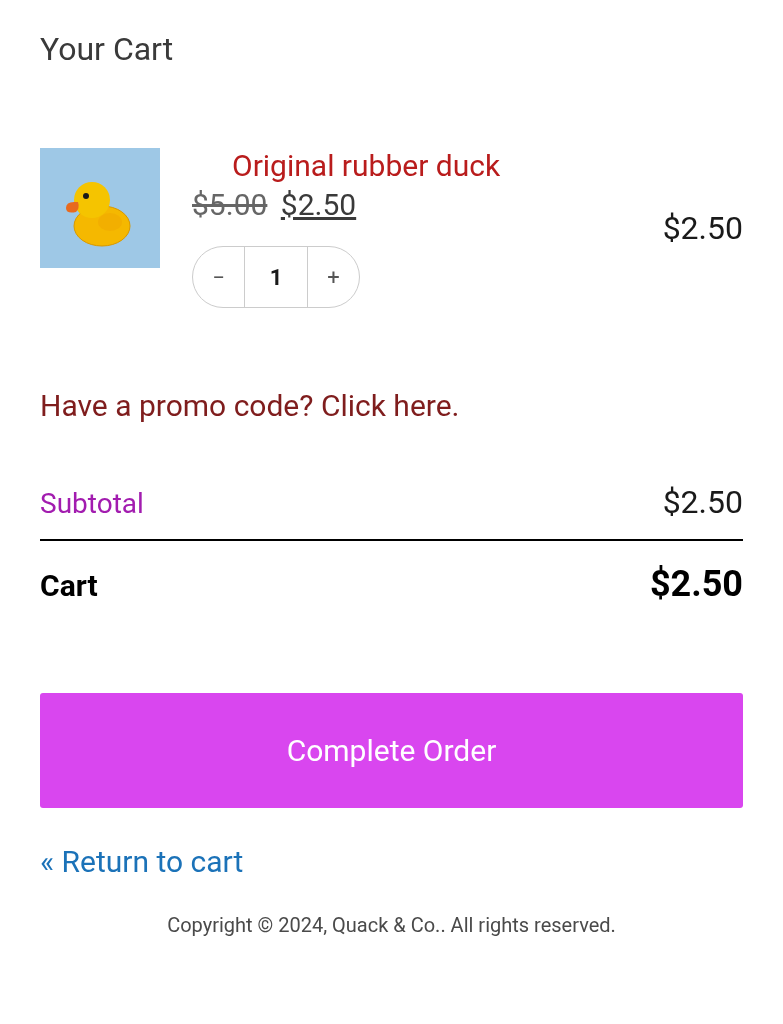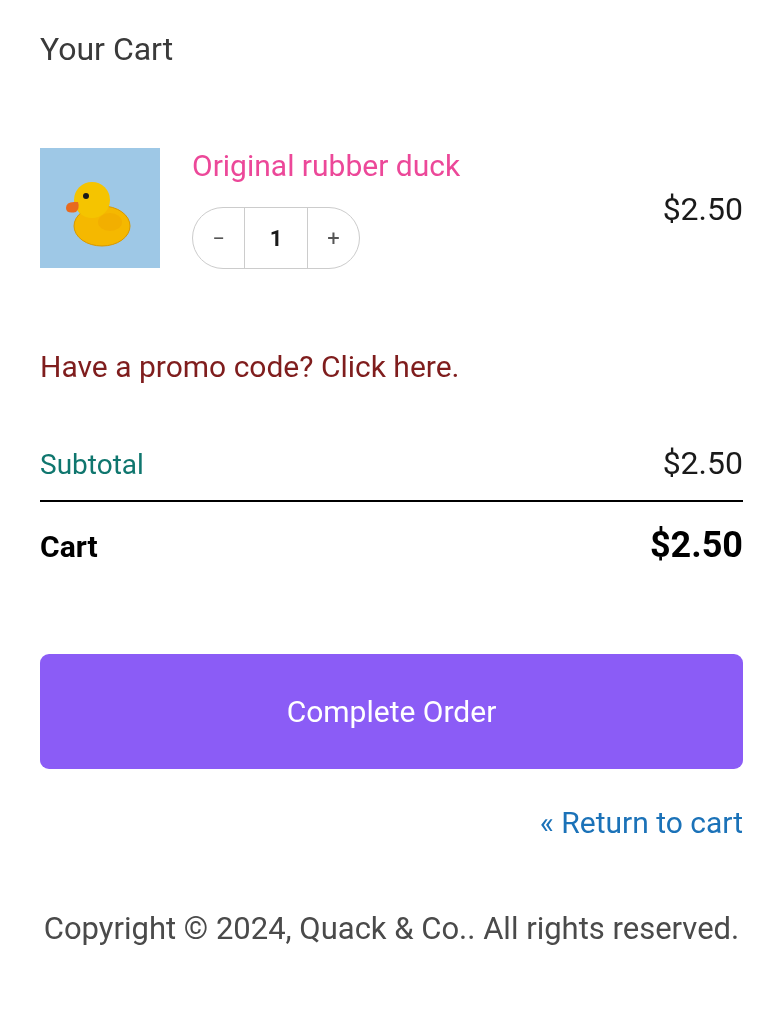--- a/index.html
+++ b/index.html
@@ -37,22 +37,23 @@
       height: 100%;
     }
     .product-details {
       flex: 1;
       display: flex;
       flex-direction: column;
       gap: 4px;
     }
     .product-name {
       font-size: 30px;
-      color: #ec4899;
+      color: #b91c1c;
       font-weight: 400;
+      margin-left: 40px;
     }
     .price-line {
       font-size: 30px;
       color: #3a3a3a;
     }
     .price-original {
       text-decoration: line-through;
       color: #666;
     }
     .price-sale {
@@ -114,21 +115,21 @@
       display: flex;
       justify-content: space-between;
       align-items: baseline;
       padding: 12px 0 18px 0;
     }
     .subtotal-row {
       border-bottom: 2px solid #000;
     }
     .subtotal-label {
       font-size: 28px;
-      color: #0f766e;
+      color: #a21caf;
     }
     .subtotal-value {
       font-size: 32px;
       color: #1a1a1a;
     }
     .total-row {
       padding-top: 22px;
     }
     .total-label {
       font-size: 30px;
@@ -136,43 +137,43 @@
       color: #000;
     }
     .total-value {
       font-size: 36px;
       font-weight: 700;
       color: #000;
     }
     .complete-order-btn {
       display: block;
       width: 100%;
-      background: #8b5cf6;
+      background: #d946ef;
       color: #fff;
       border: none;
-      border-radius: 9px;
+      border-radius: 3px;
       font-size: 30px;
       font-weight: 400;
       padding: 40px 0;
       cursor: pointer;
       font-family: inherit;
     }
     .return-link {
       display: block;
-      text-align: right;
+      text-align: left;
       font-size: 30px;
       color: #1b72b8;
       text-decoration: none;
       margin-top: 36px;
     }
     .footer {
       text-align: center;
-      font-size: 31px;
+      font-size: 20px;
       color: #4a4a4a;
-      margin-top: 70px;
+      margin-top: 34px;
     }
   </style>
 </head>
 <body>
 
 <h1 class="page-title">Your Cart</h1>
 
 <div class="cart-item">
   <div class="product-image">
     <svg class="duck-svg" viewBox="0 0 120 120">
@@ -181,20 +182,24 @@
       <ellipse cx="62" cy="78" rx="28" ry="20" fill="none" stroke="#d89800" stroke-width="1"></ellipse>
       <circle cx="52" cy="52" r="18" fill="#f5c400"></circle>
       <circle cx="46" cy="48" r="3" fill="#1a1a1a"></circle>
       <path d="M 34 54 Q 26 54 26 60 Q 26 66 36 64 Q 40 60 38 54 Z" fill="#e86a1e"></path>
       <ellipse cx="70" cy="74" rx="12" ry="9" fill="#f0a800" opacity="0.6"></ellipse>
     </svg>
   </div>
 
   <div class="product-details">
     <div class="product-name">Original rubber duck</div>
+    <div class="price-line">
+      <span class="price-original">$5.00</span>
+      <span class="price-sale">$2.50</span>
+    </div>
     <div class="qty-stepper">
       <button class="qty-btn qty-btn-dec">−</button>
       <span class="qty-value">1</span>
       <button class="qty-btn qty-btn-inc">+</button>
     </div>
   </div>
 
   <div class="line-total">$2.50</div>
 </div>
 

